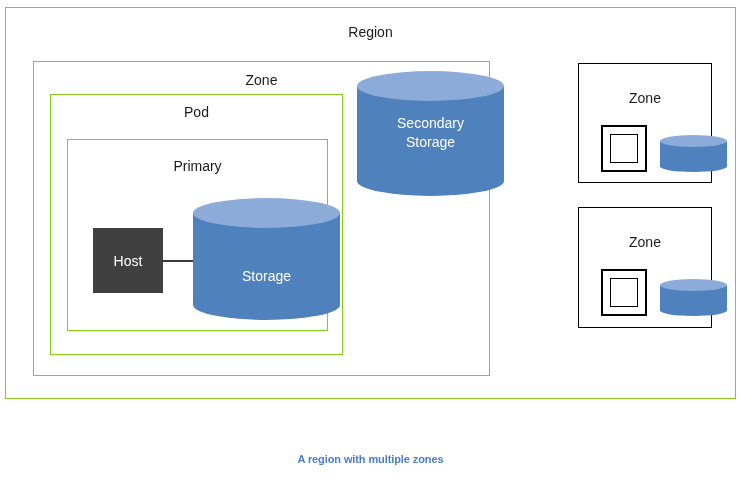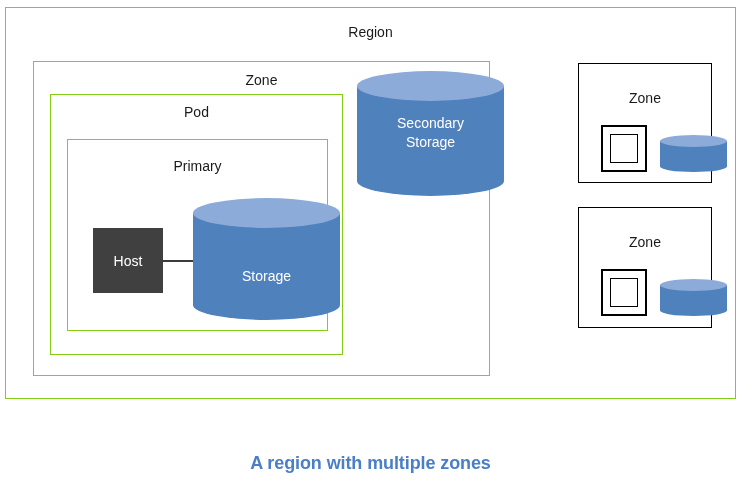--- a/index.html
+++ b/index.html
@@ -193,21 +193,21 @@
   .mini-cyl .cyl-bottom-shade { top: 26px; height: 11px; z-index: 2; }
 
   
   #caption {
     position: absolute;
     left: 0;
     right: 0;
     top: 453px;
     text-align: center;
     color: #4A7EC8;
-    font-size: 18px;
+    font-size: 11px;
     font-weight: bold;
     font-family: "Liberation Sans", sans-serif;
     letter-spacing: -0.1px;
   }
 </style>
 </head>
 <body>
 
 <div id="canvas">
 

